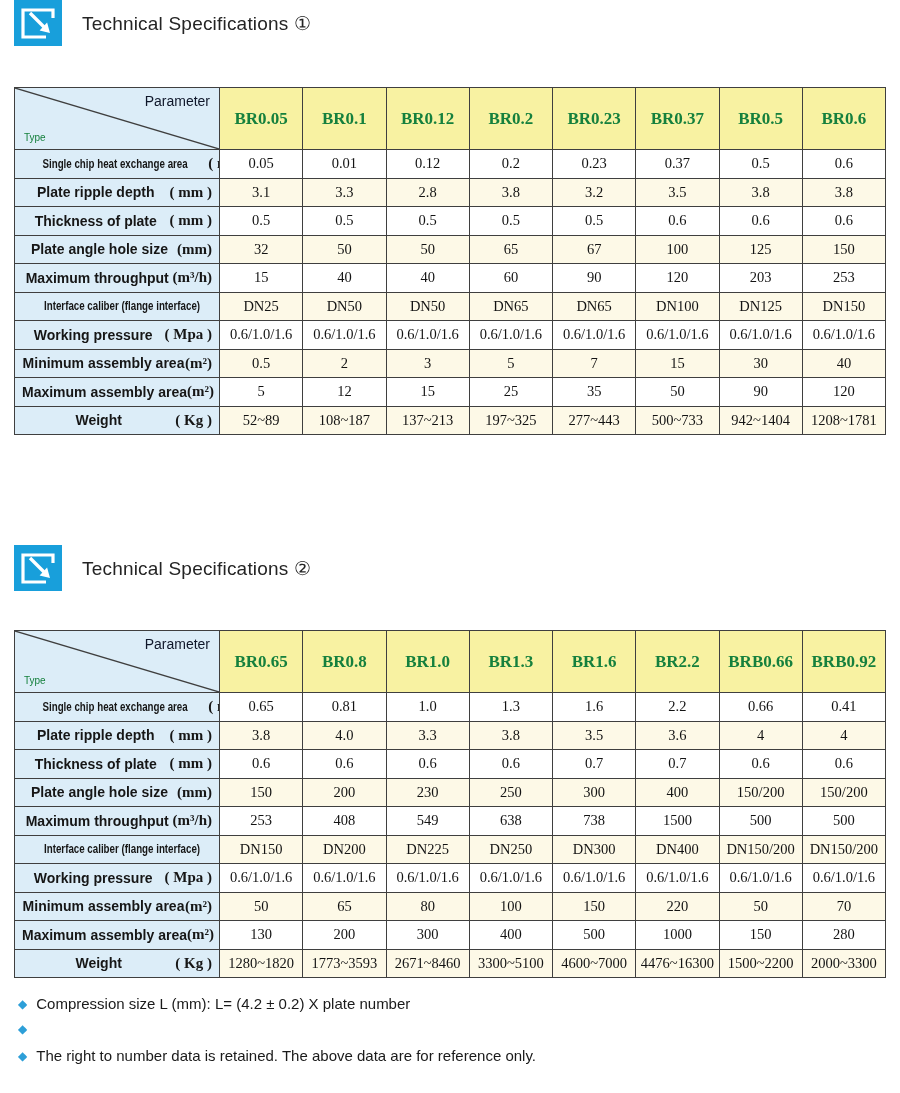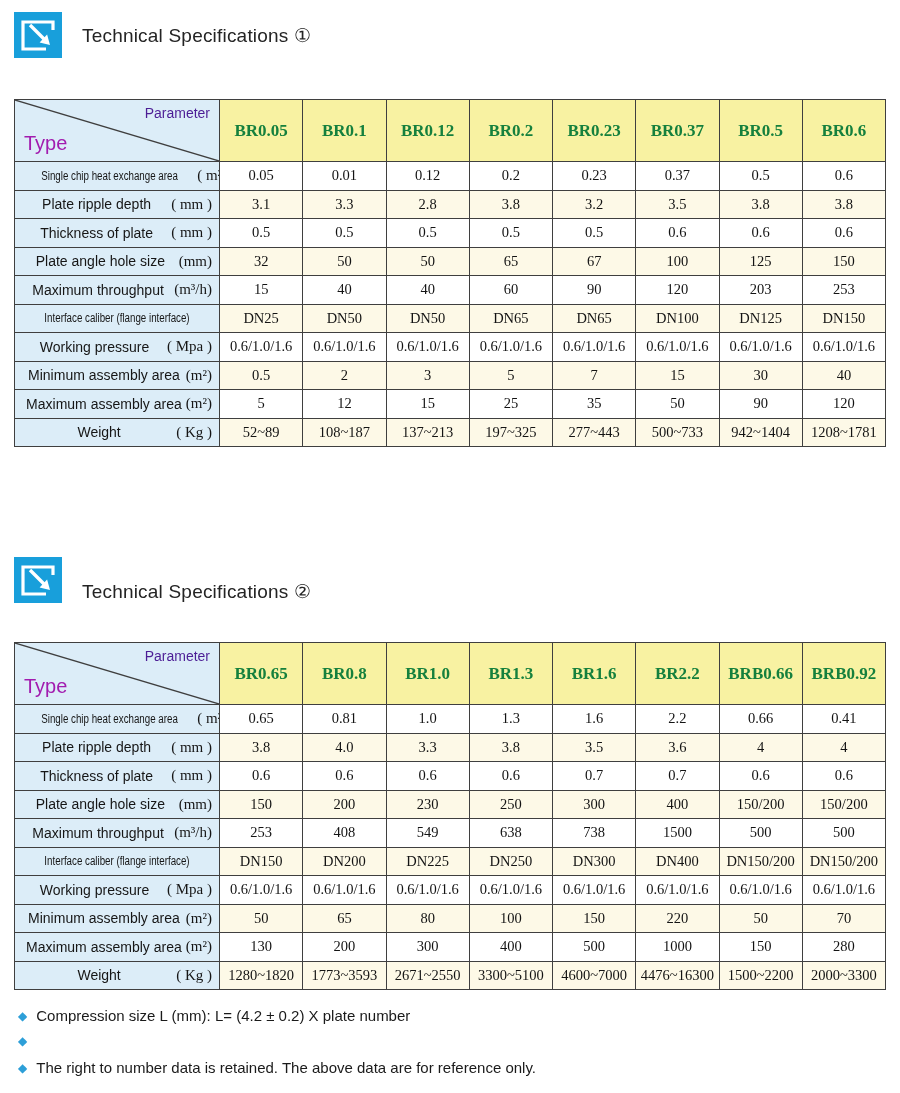--- a/index.html
+++ b/index.html
@@ -10,46 +10,46 @@
     --border:#3f3f3f;
     --bullet:#2d9fd8;
     --text:#1d1d1d;
   }
   *{box-sizing:border-box;}
   html,body{margin:0;padding:0;}
   body{
     width:900px;height:1093px;overflow:hidden;background:#ffffff;
     font-family:"Liberation Sans",sans-serif;color:var(--text);
   }
-  .page{position:relative;width:900px;height:1093px;padding-top:12px;}
+  .page{position:relative;width:900px;height:1093px;padding-top:0;}
   .section-header{display:flex;align-items:center;gap:20px;margin-left:14px;height:46px;}
-  .section-header.sh2{margin-top:110px;align-items:flex-end;}
+  .section-header.sh2{margin-top:110px;}
   .hicon{width:48px;height:46px;display:inline-block;flex:0 0 auto;}
   .hicon svg{display:block;}
   .section-title{font-size:19px;font-weight:400;color:#242424;letter-spacing:.2px;margin:0;}
   .tablewrap{margin-left:14px;}
   .tablewrap.t1{margin-top:41px;}
   .tablewrap.t2{margin-top:39px;}
   table.spec-table{
     border-collapse:collapse;table-layout:fixed;width:872px;
     border:1.5px solid var(--border);
   }
   .spec-table td,.spec-table th{border:1px solid var(--border);padding:0;overflow:hidden;}
   .spec-table thead tr{height:62px;}
   .spec-table tbody tr{height:28.5px;}
   .spec-table th.colhead{
     background:var(--header-yellow);
     font-family:"Liberation Serif",serif;font-weight:bold;font-size:17px;color:#15803d;
     text-align:center;
   }
   td.corner{position:relative;background:var(--label-blue);width:205px;}
   td.corner svg.diag{position:absolute;left:0;top:0;width:100%;height:100%;}
-  td.corner .cp{position:absolute;top:5px;right:9px;font-size:14px;color:#4c1d95;}
-  td.corner .ct{position:absolute;bottom:6px;left:9px;font-size:20px;color:#a21caf;}
-  td.label{background:var(--label-blue);}
+  td.corner .cp{position:absolute;top:5px;right:9px;font-size:14px;color:#0f172a;}
+  td.corner .ct{position:absolute;bottom:6px;left:9px;font-size:10px;color:#15803d;}
+  td.label{background:var(--label-blue);font-weight:bold;}
   td.label .cellflex{display:flex;align-items:center;padding:0 7px;width:100%;}
   td.label .lbl{flex:1;text-align:center;font-size:14px;white-space:nowrap;color:#161616;}
   td.label .lbl.condensed{font-size:12.5px;transform:scaleX(0.78);}
   td.label .unit{font-family:"Liberation Serif",serif;font-size:15px;white-space:pre;color:#161616;}
   td.val{
     text-align:center;font-family:"Liberation Serif",serif;font-size:14.5px;color:#131313;
     background:#ffffff;white-space:nowrap;
   }
   tr.cream td.val{background:var(--row-cream);}
   .notes{margin:13px 0 0 18px;}
@@ -437,21 +437,21 @@
           </tr>
           <tr class="cream">
             <td class="label">
               <div class="cellflex">
                 <span class="lbl">Weight</span>
                 <span class="unit">( Kg )</span>
               </div>
             </td>
             <td class="val">1280~1820</td>
             <td class="val">1773~3593</td>
-            <td class="val">2671~2550</td>
+            <td class="val">2671~8460</td>
             <td class="val">3300~5100</td>
             <td class="val">4600~7000</td>
             <td class="val">4476~16300</td>
             <td class="val">1500~2200</td>
             <td class="val">2000~3300</td>
           </tr>
         </tbody>
       </table>
     </div>
 

